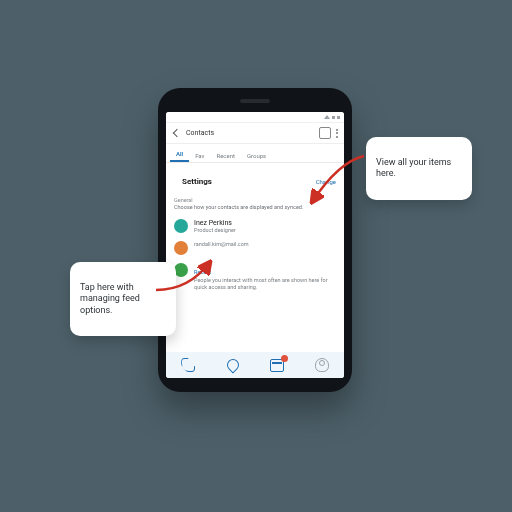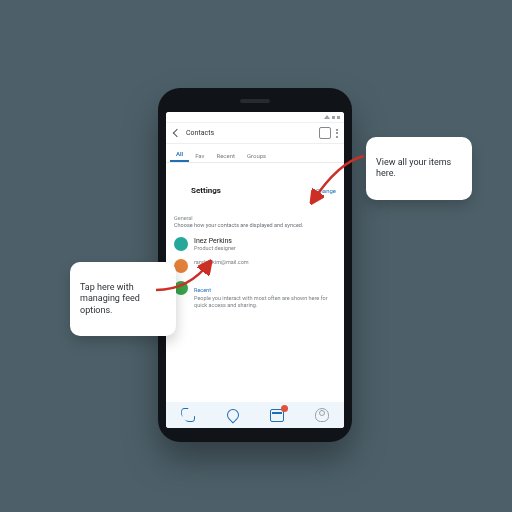--- a/index.html
+++ b/index.html
@@ -1,19 +1,19 @@
 <!DOCTYPE html>
 <html><head>
 <meta charset="utf-8">
 <style>
   html,body{margin:0;padding:0;width:512px;height:512px;background:#4d6069;font-family:-apple-system,BlinkMacSystemFont,"Segoe UI",Roboto,Arial,sans-serif;overflow:hidden}
   .stage{position:relative;width:512px;height:512px}
 
   
-  .phone{position:absolute;left:158px;top:88px;width:194px;height:354px;background:#101317;border-radius:22px;box-shadow:0 18px 34px rgba(0,0,0,.35)}
+  .phone{position:absolute;left:158px;top:88px;width:194px;height:304px;background:#101317;border-radius:22px;box-shadow:0 18px 34px rgba(0,0,0,.35)}
   .speaker{position:absolute;left:50%;top:11px;transform:translateX(-50%);width:30px;height:4px;background:#262b30;border-radius:3px}
   .screen{position:absolute;left:8px;right:8px;top:24px;bottom:14px;background:#fff;border-radius:3px;overflow:hidden;display:flex;flex-direction:column}
 
   
   .statusbar{height:10px;background:#fff;border-bottom:1px solid #f0f0f0;display:flex;justify-content:flex-end;align-items:center;padding:0 4px;gap:2px}
   .sb-dot{width:3px;height:3px;background:#9aa1a7}
   .sb-tri{width:0;height:0;border-left:3px solid transparent;border-right:3px solid transparent;border-bottom:4px solid #9aa1a7}
 
   
   .appbar{height:20px;display:flex;align-items:center;padding:0 6px;border-bottom:1px solid #eee}
@@ -25,21 +25,21 @@
   .appbar .dots span{width:2px;height:2px;background:#777;border-radius:50%}
 
   
   .tabs{height:18px;display:flex;align-items:flex-end;border-bottom:1px solid #e9e9e9;padding:0 4px}
   .tab{font-size:6px;color:#7b8085;padding:3px 6px;white-space:nowrap}
   .tab.active{color:#1f6fb2;border-bottom:2px solid #1f6fb2;font-weight:600}
 
   
   .content{flex:1;overflow:hidden;padding:4px 8px 0 8px}
   .sect-head{display:flex;justify-content:space-between;align-items:baseline;margin-top:2px}
-  .sect-head h4{margin:17px;font-size:8px;color:#1a1a1a;font-weight:700}
+  .sect-head h4{margin:8px;font-size:8px;color:#1a1a1a;font-weight:700}
   .sect-head .link{font-size:6px;color:#1f6fb2}
 
   .mini-label{font-size:5.5px;color:#8a8f94;margin-top:3px}
   .mini-desc{font-size:5.5px;color:#6b7075;line-height:1.25;margin-top:1px}
 
   .item{display:flex;gap:6px;margin-top:8px}
   .avatar{width:14px;height:14px;border-radius:50%;flex:0 0 14px}
   .av-teal{background:#25a89a}
   .av-orange{background:#e2803a}
   .av-green{background:#3aa24a}

